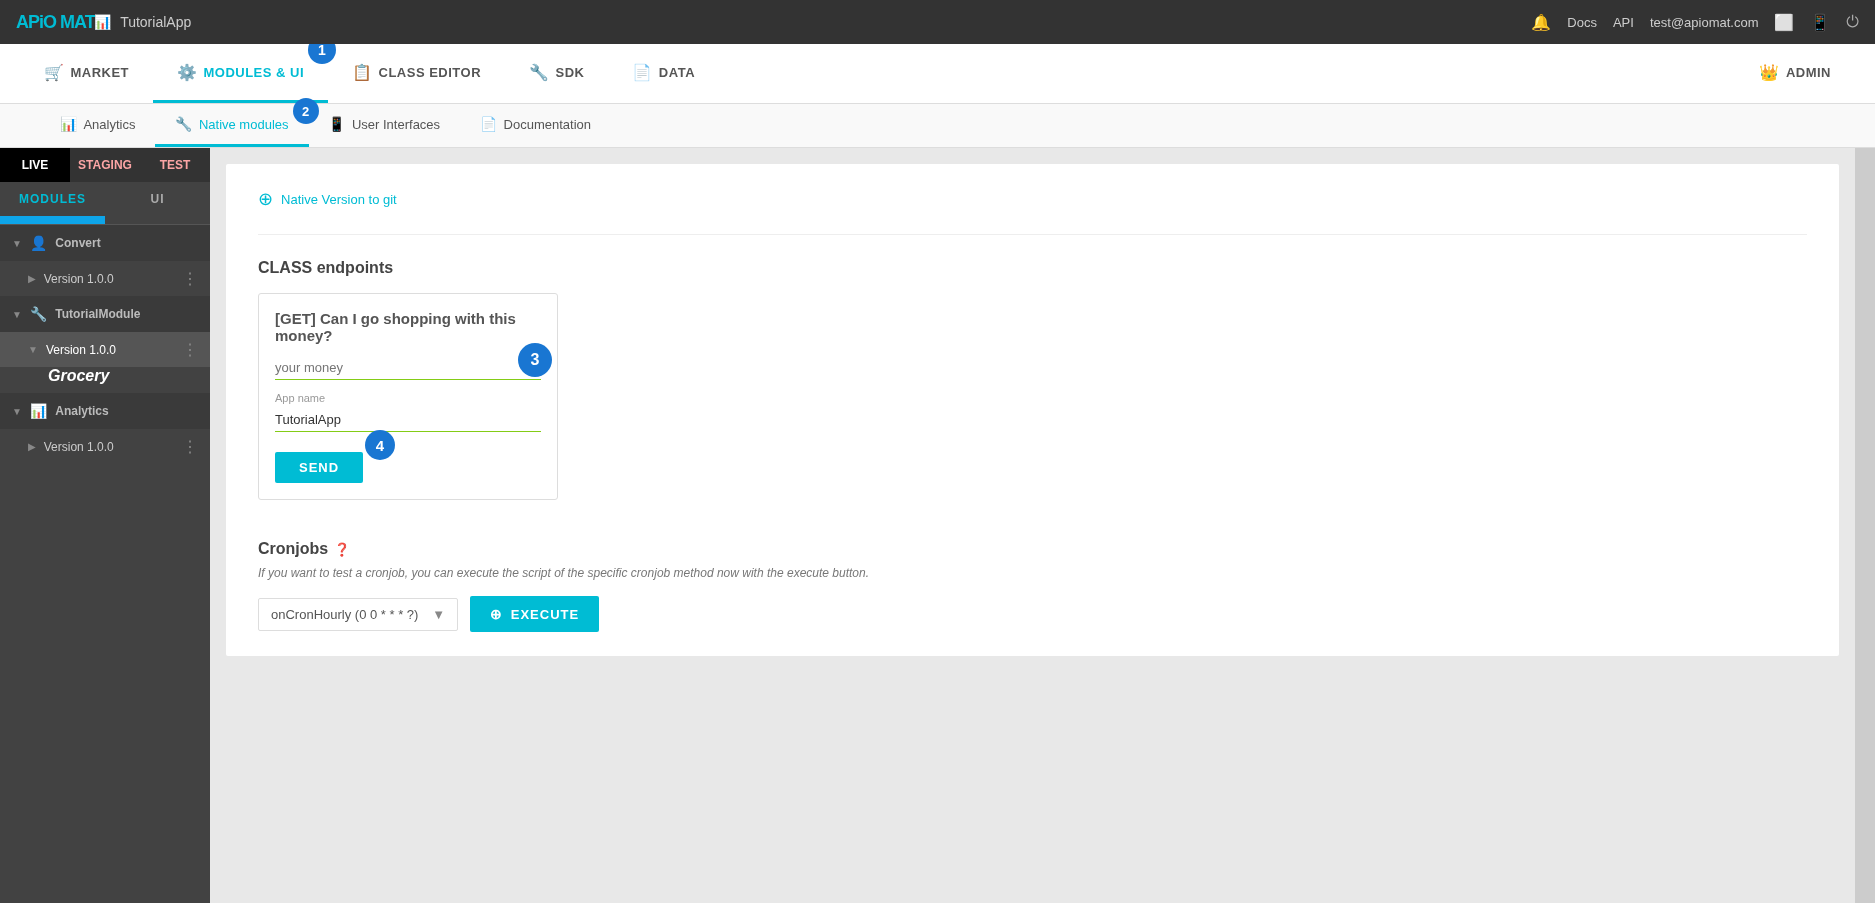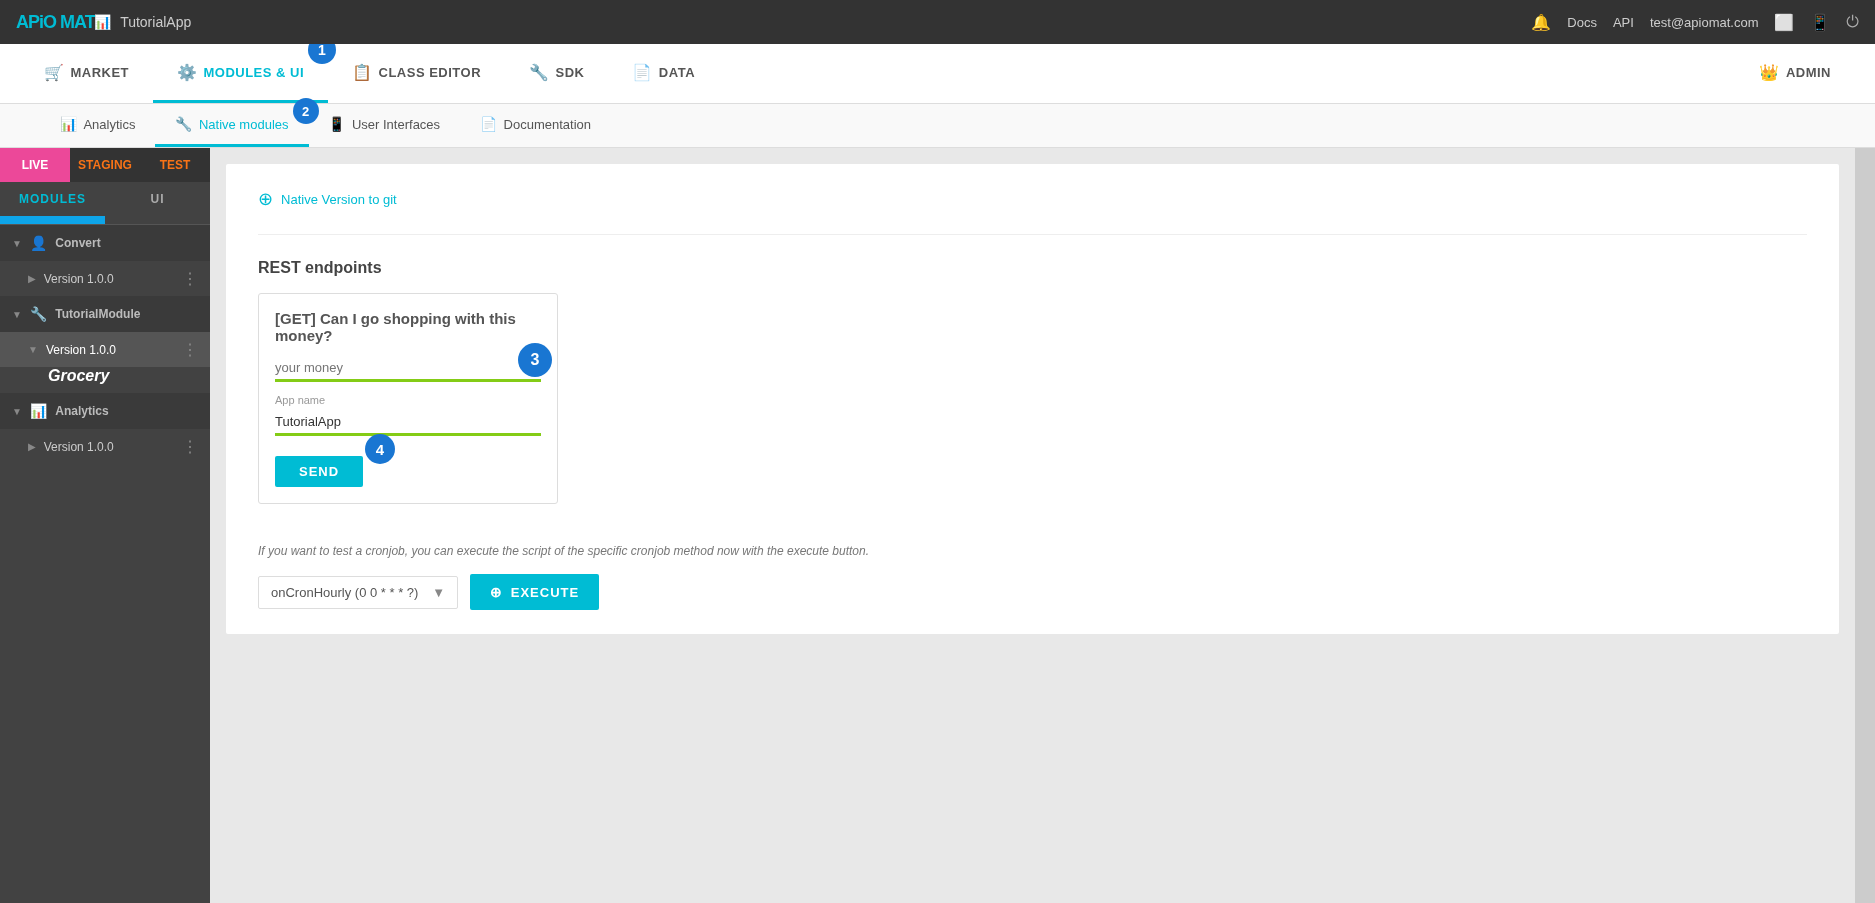--- a/index.html
+++ b/index.html
@@ -38,23 +38,23 @@
 
     
     .body-layout { display: flex; flex: 1; overflow: hidden; }
 
     
     .sidebar {
       width: 210px; background: #424242; flex-shrink: 0; display: flex; flex-direction: column; overflow-y: auto; color: #ddd;
     }
     .sidebar-env-tabs { display: flex; background: #333; }
     .env-tab {
-      flex: 1; padding: 10px 0; text-align: center; font-size: 12px; font-weight: 600; cursor: pointer; color: #f97316; text-transform: uppercase;
-    }
-    .env-tab.active { background: #ec4899; color: #fff; }
+      flex: 1; padding: 10px 0; text-align: center; font-size: 12px; font-weight: 600; cursor: pointer; color: #fca5a5; text-transform: uppercase;
+    }
+    .env-tab.active { background: #000000; color: #fff; }
     .sidebar-section-tabs { display: flex; border-bottom: 1px solid #555; }
     .section-tab {
       flex: 1; padding: 10px 0; text-align: center; font-size: 12px; font-weight: 600; cursor: pointer; color: #aaa; text-transform: uppercase; letter-spacing: 1px;
     }
     .section-tab.active { color: #00bcd4; border-bottom: 8px solid #0ea5e9; }
 
     .sidebar-group { }
     .sidebar-group-header {
       display: flex; align-items: center; gap: 8px; padding: 10px 12px; color: #bbb; font-size: 12px; font-weight: 600; cursor: pointer; background: #3a3a3a;
     }
@@ -86,21 +86,21 @@
     .rest-title { font-size: 16px; color: #444; font-weight: 600; margin-bottom: 16px; }
 
     .endpoint-card {
       border: 1px solid #ddd; border-radius: 3px; padding: 16px; display: inline-block; min-width: 260px; max-width: 300px;
     }
     .endpoint-title { font-size: 15px; color: #555; font-weight: 600; margin-bottom: 12px; }
 
     .field-group { margin-bottom: 12px; }
     .field-label { font-size: 11px; color: #999; margin-bottom: 4px; }
     .field-input {
-      width: 100%; border: none; border-bottom: 3px solid #84cc16; padding: 4px 0; font-size: 13px; color: #333; outline: none; background: transparent;
+      width: 100%; border: none; border-bottom: 1px solid #84cc16; padding: 4px 0; font-size: 13px; color: #333; outline: none; background: transparent;
     }
 
     .send-btn {
       background: #00bcd4; color: #fff; border: none; padding: 8px 24px; font-size: 13px; font-weight: 600; cursor: pointer; border-radius: 2px; text-transform: uppercase; letter-spacing: 1px; margin-top: 8px;
     }
 
     
     .cronjobs-title { font-size: 16px; color: #444; font-weight: 600; margin-bottom: 8px; display: flex; align-items: center; gap: 6px; }
     .help-icon { color: #aaa; font-size: 13px; cursor: pointer; }
     .cronjobs-desc { font-size: 12px; color: #777; font-style: italic; margin-bottom: 16px; }
@@ -261,41 +261,45 @@
 
       
       <div class="convert-version">
         <span style="font-size:18px; color:#00bcd4;">⊕</span>
         <span>Native Version to git</span>
       </div>
 
       <hr class="section-divider">
 
       
-      <div class="rest-title">REST endpoints</div>
+      <div class="rest-title">CLASS endpoints</div>
 
       <div style="position:relative; display:inline-block;">
         <div class="endpoint-card">
           <div class="endpoint-title">[GET] Can I go shopping with this money?</div>
           <div class="field-group">
             <input class="field-input" type="text" placeholder="your money" style="">
           </div>
           <div class="field-group">
             <div class="field-label">App name</div>
             <input class="field-input" type="text" value="TutorialApp" style="">
           </div>
           <div style="display:flex; align-items:center; gap:12px; position:relative;">
             <button class="send-btn">SEND</button>
             <span class="tour-badge" style="position:absolute; left:90px; top:-14px; width:30px; height:30px; font-size:15px;">4</span>
           </div>
         </div>
         <span class="tour-badge" style="position:absolute; left:260px; top:50px; width:34px; height:34px; font-size:16px;">3</span>
       </div>
 
       <div style="margin-top: 40px;">
+        <div class="cronjobs-title">
+          <span>Cronjobs</span>
+          <span class="help-icon">❓</span>
+        </div>
         <div class="cronjobs-desc">If you want to test a cronjob, you can execute the script of the specific cronjob method now with the execute button.</div>
         <div class="cronjob-row">
           <div class="cronjob-select">
             <span>onCronHourly (0 0 * * * ?)</span>
             <span style="color:#888;">▼</span>
           </div>
           <button class="execute-btn">
             <span style="font-size:14px;">⊕</span>
             <span>EXECUTE</span>
           </button>

